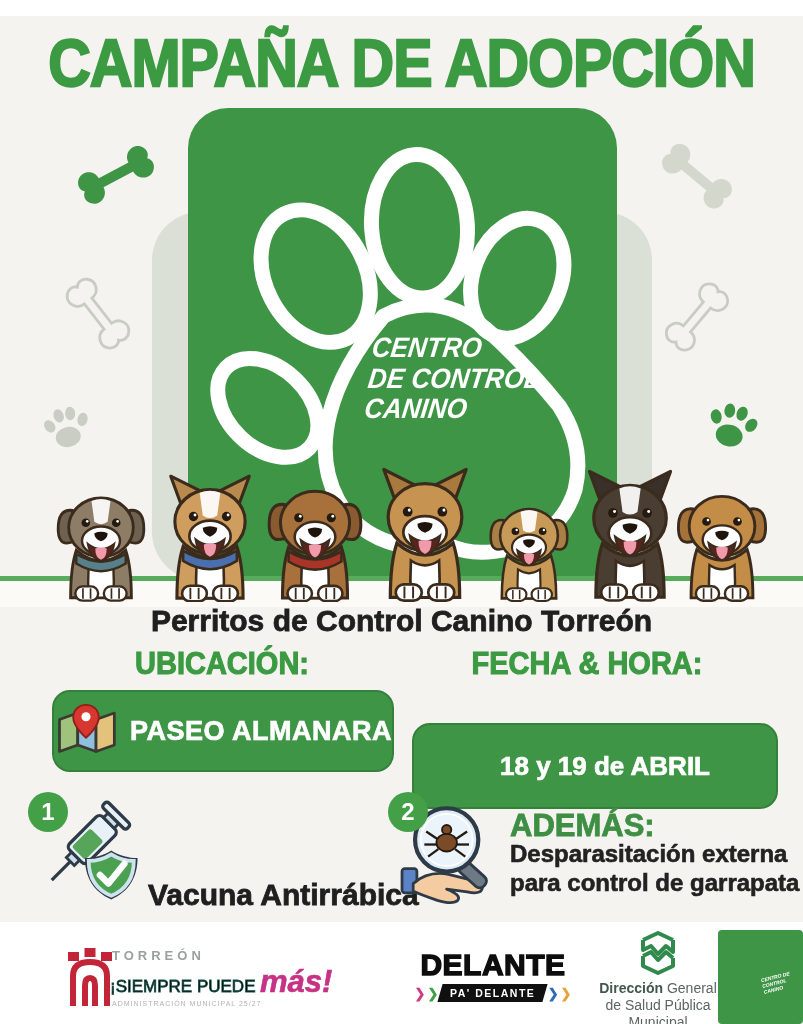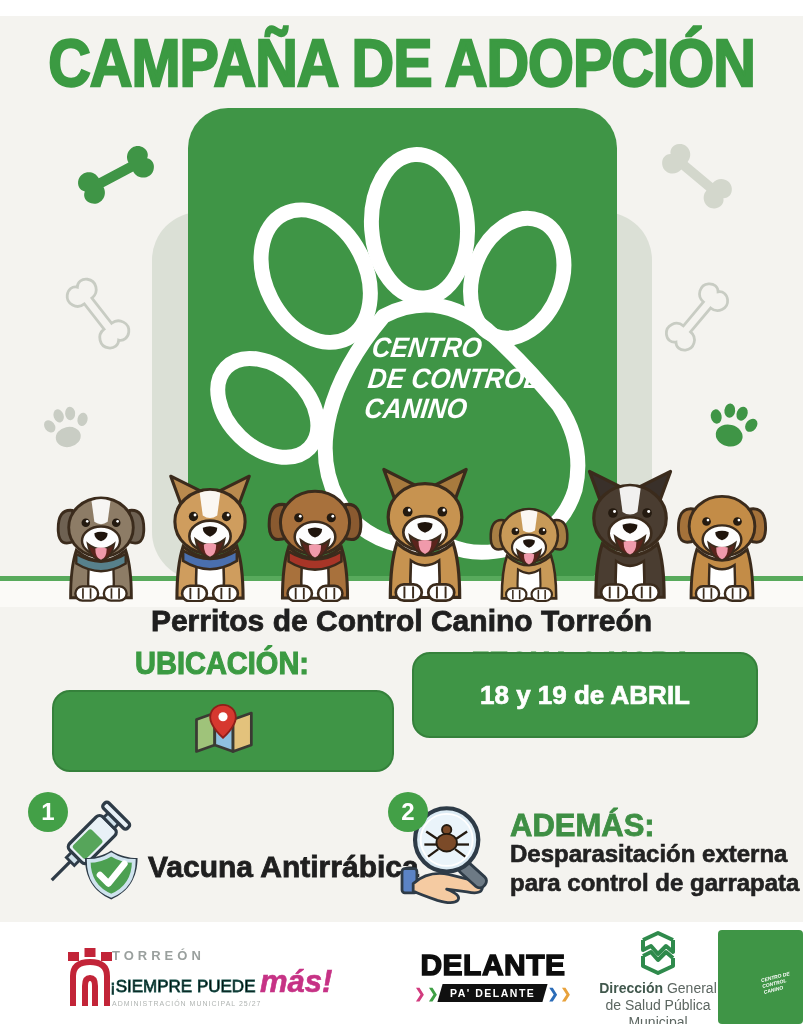--- a/index.html
+++ b/index.html
@@ -55,21 +55,21 @@
   }
   .label-left{left:92px; top:648px; width:260px;}
   .label-right{left:452px; top:648px; width:270px;}
 
   .pill{
     background:var(--green); border:2px solid #35813b; border-radius:18px;
     color:#ffffff; font-weight:700; display:flex; align-items:center; justify-content:center;
   }
   .pill-location{left:52px; top:690px; width:338px; height:78px; gap:12px;}
   .pill-location .pill-text{font-size:27px; letter-spacing:0.5px; -webkit-text-stroke:0.7px #fff; white-space:nowrap;}
-  .pill-date{left:412px; top:652px; width:342px; height:82px; flex-direction:column; line-height:1.18;}
+  .pill-date{left:412px; top:723px; width:342px; height:82px; flex-direction:column; line-height:1.18;padding-left:20px;}
   .pill-date .pill-line{font-size:26px; -webkit-text-stroke:0.7px #fff; white-space:nowrap;}
 
   .num-circle{
     position:absolute; width:40px; height:40px; border-radius:50%;
     background:#43a047; color:#ffffff; font-size:24px; font-weight:700;
     display:flex; align-items:center; justify-content:center; z-index:3;
   }
   .service-icon{position:absolute;}
   .service-icon svg{display:block;}
   .service-label{
@@ -403,20 +403,21 @@
     <span id="map-icon">
 <svg viewBox="0 0 70 62" width="64" height="57" xmlns="http://www.w3.org/2000/svg">
   <g stroke="#3a3a33" stroke-width="3" stroke-linejoin="round">
     <path d="M6 20 L26 13 L26 48 L6 55 Z" fill="#9fc37a"></path>
     <path d="M26 13 L46 20 L46 55 L26 48 Z" fill="#8fc0e0"></path>
     <path d="M46 20 L66 13 L66 48 L46 55 Z" fill="#e3c27c"></path>
   </g>
   <path d="M35 4 C27 4 21 10 21 18 C21 28 35 40 35 40 C35 40 49 28 49 18 C49 10 43 4 35 4 Z" fill="var(--pin-red)" stroke="#8e1f1a" stroke-width="2"></path>
   <circle cx="35" cy="17" r="5" fill="#ffffff"></circle>
 </svg></span>
+    <span class="pill-text">PASEO ALMANARA</span>
   </div>
 
   <div class="abs pill pill-date">
     <span class="pill-line">18 y 19 de ABRIL</span>
   </div>
 
   <div class="num-circle" style="left:28px; top:792px;">1</div>
   <div class="service-icon" style="left:38px; top:798px;" id="syringe-icon">
 <svg viewBox="0 0 115 115" width="108" height="108" xmlns="http://www.w3.org/2000/svg">
   <g transform="rotate(-45 50 52)">
@@ -425,21 +426,21 @@
     <rect x="36" y="38" width="50" height="28" rx="5" fill="#e8f1f7" stroke="#2e3b47" stroke-width="3.5"></rect>
     <rect x="40" y="42" width="28" height="20" rx="3" fill="#56a55a"></rect>
     <rect x="86" y="44" width="7" height="16" fill="#cfe0ea" stroke="#2e3b47" stroke-width="3"></rect>
     <rect x="93" y="34" width="8" height="36" rx="3" fill="#e8f1f7" stroke="#2e3b47" stroke-width="3.5"></rect>
   </g>
   <path d="M78 56 C87 62 97 64 106 64 C106 84 97 100 78 108 C59 100 50 84 50 64 C59 64 69 62 78 56 Z" fill="#2e3b47"></path>
   <path d="M78 60 C86 65 95 67 102 67 C102 84 95 97 78 104 C61 97 54 84 54 67 C61 67 70 65 78 60 Z" fill="#4ca051" stroke="#cfe3ee" stroke-width="4"></path>
   <path d="M66 82 L75 91 L92 70" fill="none" stroke="#ffffff" stroke-width="7" stroke-linecap="round" stroke-linejoin="round"></path>
 </svg>
     </div>
-  <div class="service-label" style="left:148px; top:850px;">Vacuna Antirrábica</div>
+  <div class="service-label" style="left:148px; top:878px;">Vacuna Antirrábica</div>
 
   <div class="num-circle" style="left:388px; top:792px;">2</div>
   <div class="service-icon" style="left:400px; top:798px;" id="magnifier-icon">
 <svg viewBox="0 0 105 115" width="98" height="107" xmlns="http://www.w3.org/2000/svg">
   <rect x="2" y="76" width="16" height="26" rx="3" fill="#5b83c5" stroke="#2e3b47" stroke-width="3"></rect>
   <path d="M14 92 Q30 78 52 82 L80 89 Q90 92 88 98 Q86 104 72 101 L50 98 Q66 104 62 110 Q57 115 40 110 Q22 104 14 100 Z" fill="#f5cba2" stroke="#2e3b47" stroke-width="3" stroke-linejoin="round"></path>
   <rect x="70" y="66" width="34" height="14" rx="6" transform="rotate(42 70 66)" fill="#6d7a85" stroke="#2e3b47" stroke-width="3"></rect>
   <circle cx="50" cy="45" r="34" fill="#dcebf4" stroke="#2e3b47" stroke-width="4.5"></circle>
   <circle cx="50" cy="45" r="28" fill="#eaf4fa" stroke="#ffffff" stroke-width="2"></circle>
   <g stroke="#231a10" stroke-width="2.5">

